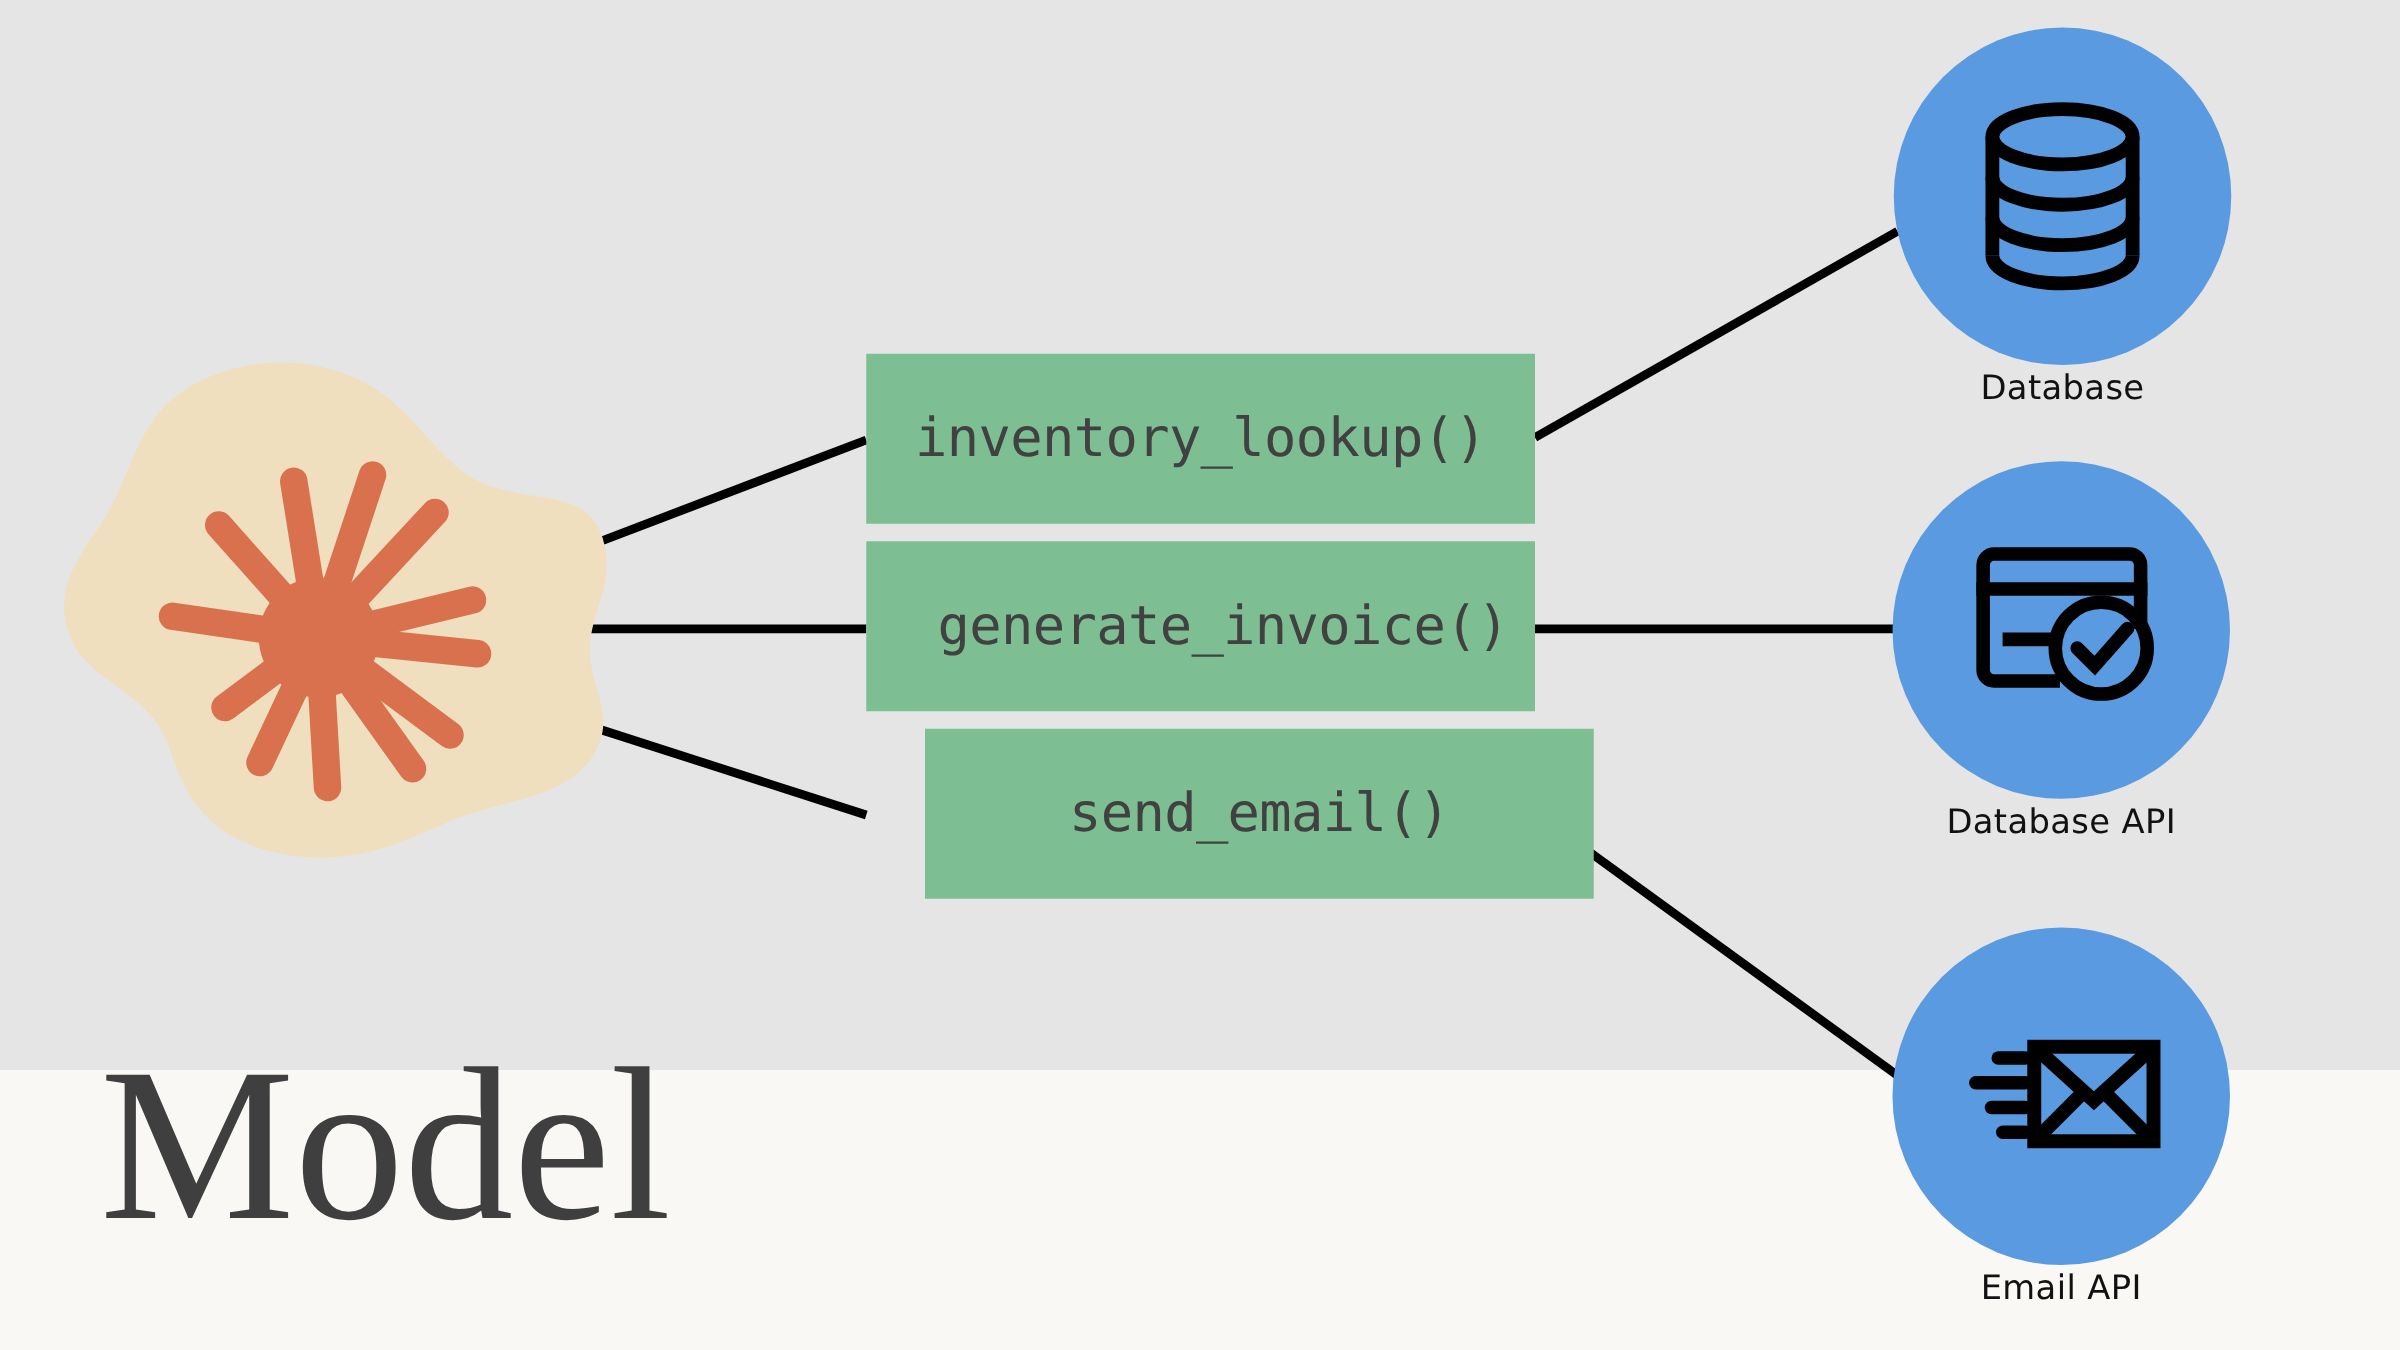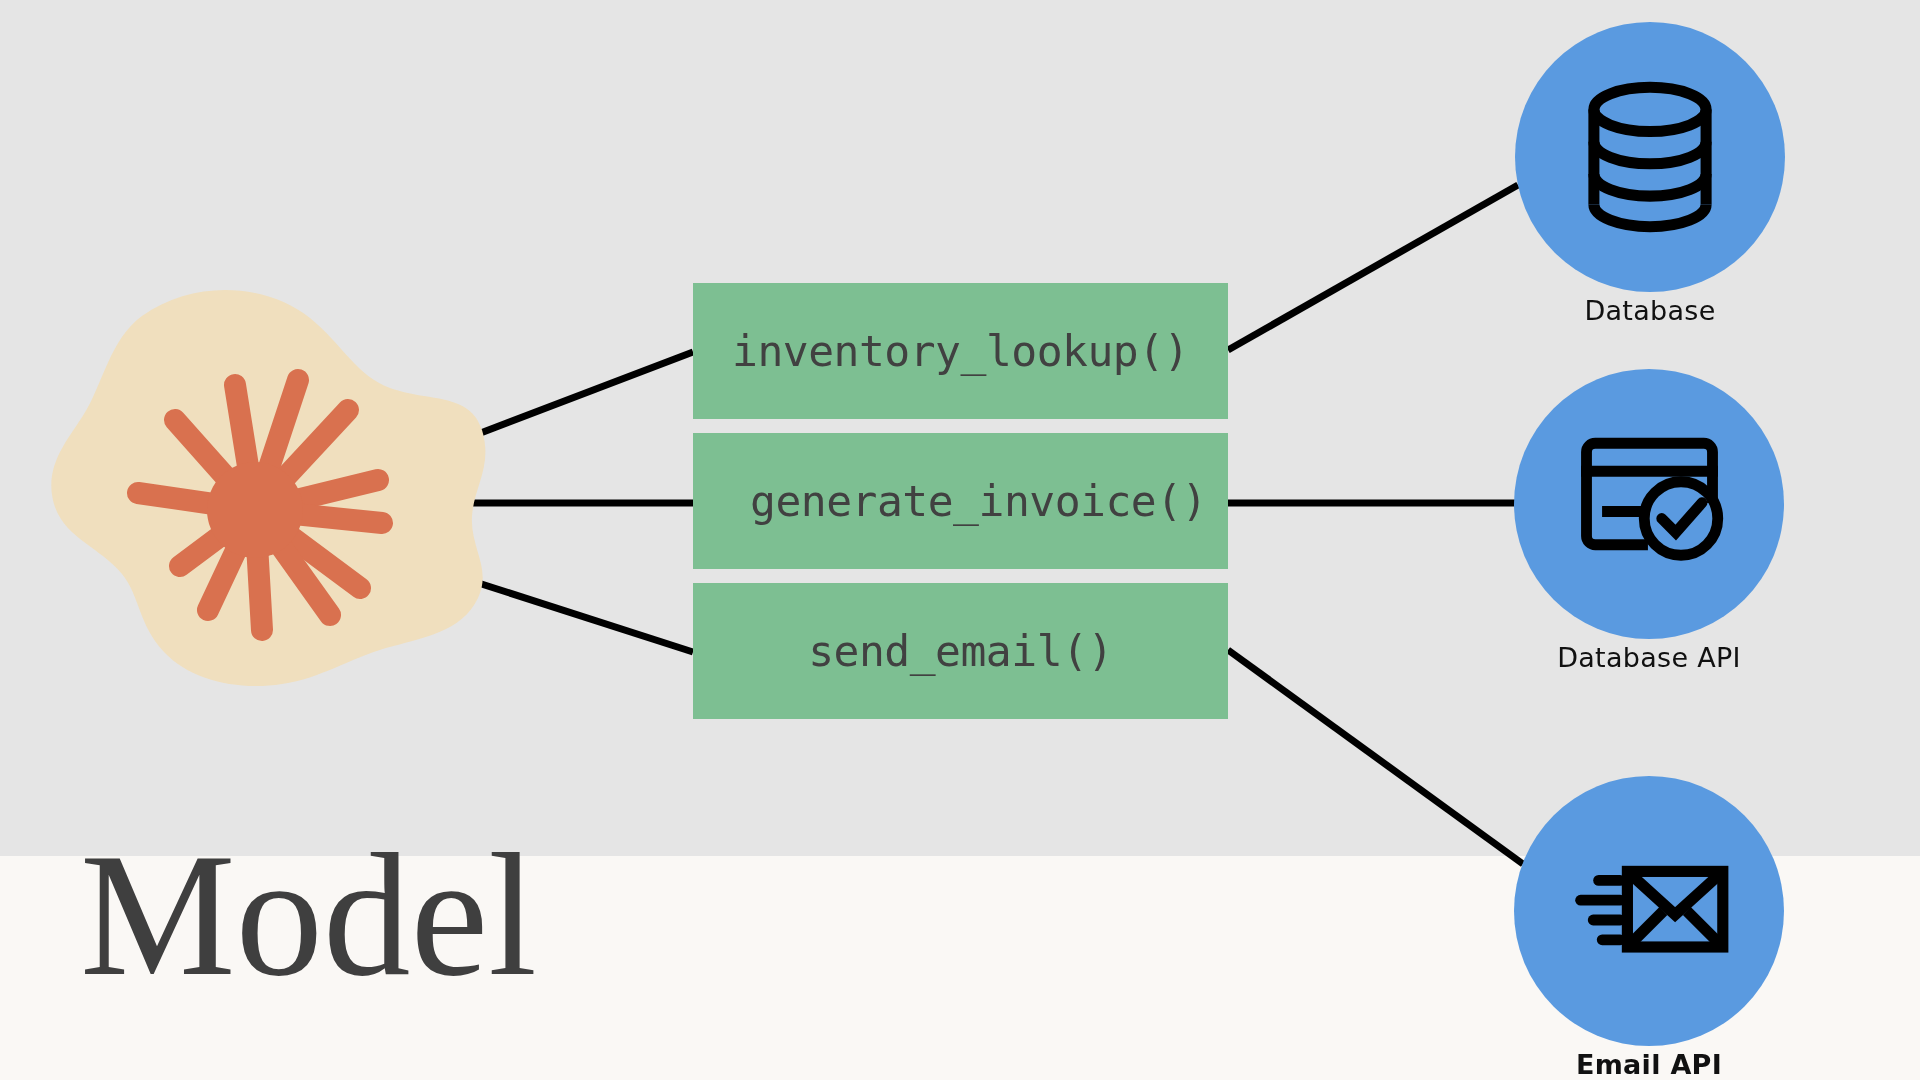--- a/index.html
+++ b/index.html
@@ -52,21 +52,21 @@
   .tool-box-label {
     font-family: "DejaVu Sans Mono", "Liberation Mono", monospace;
     font-size: 43px;
     letter-spacing: -0.5px;
     color: #414141;
     white-space: nowrap;
     line-height: 1;
   }
   #tool-box-0 { top: 283px;  height: 136px; }
   #tool-box-1 { top: 433px;  height: 136px; padding-left: 36px; }
-  #tool-box-2 { top: 583px;  height: 136px; }
+  #tool-box-2 { top: 583px;  height: 136px; margin-left: 47px; }
 
   
   .service-node {
     position: absolute;
     width: 270px;
     text-align: center;
   }
   .service-circle {
     width: 270px;
     height: 270px;
@@ -80,21 +80,21 @@
   .service-label {
     margin-top: 5px;
     font-family: "DejaVu Sans", sans-serif;
     font-size: 27px;
     color: #111111;
     letter-spacing: 0.3px;
     line-height: 1;
   }
   #service-node-0 { left: 1515px; top: 22px; }
   #service-node-1 { left: 1514px; top: 369px; }
-  #service-node-2 { left: 1514px; top: 776px; font-weight: bold; }
+  #service-node-2 { left: 1514px; top: 742px; }
 
   
   .group-caption {
     position: absolute;
     font-family: "Liberation Serif", "DejaVu Serif", serif;
     font-size: 175px;
     color: #3f3f3f;
     line-height: 1;
     white-space: nowrap;
   }

